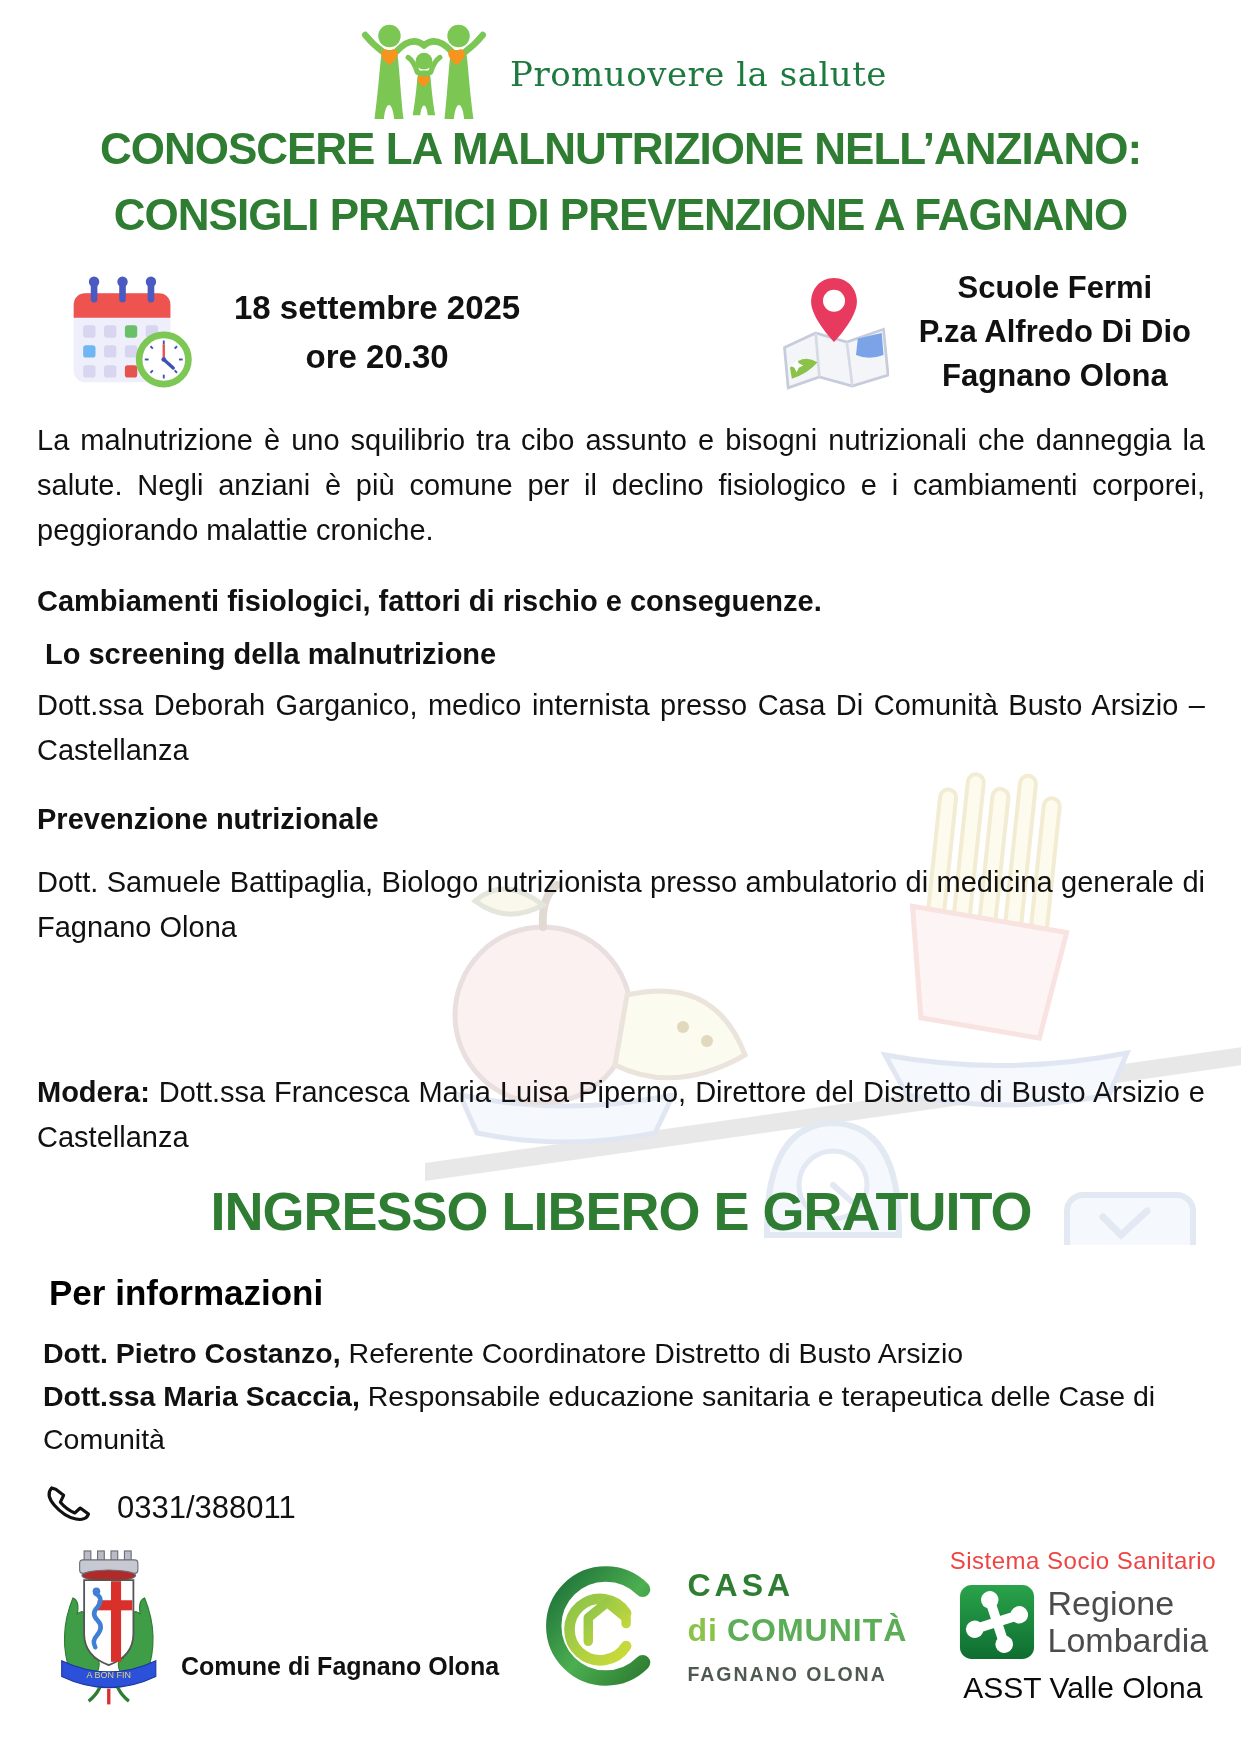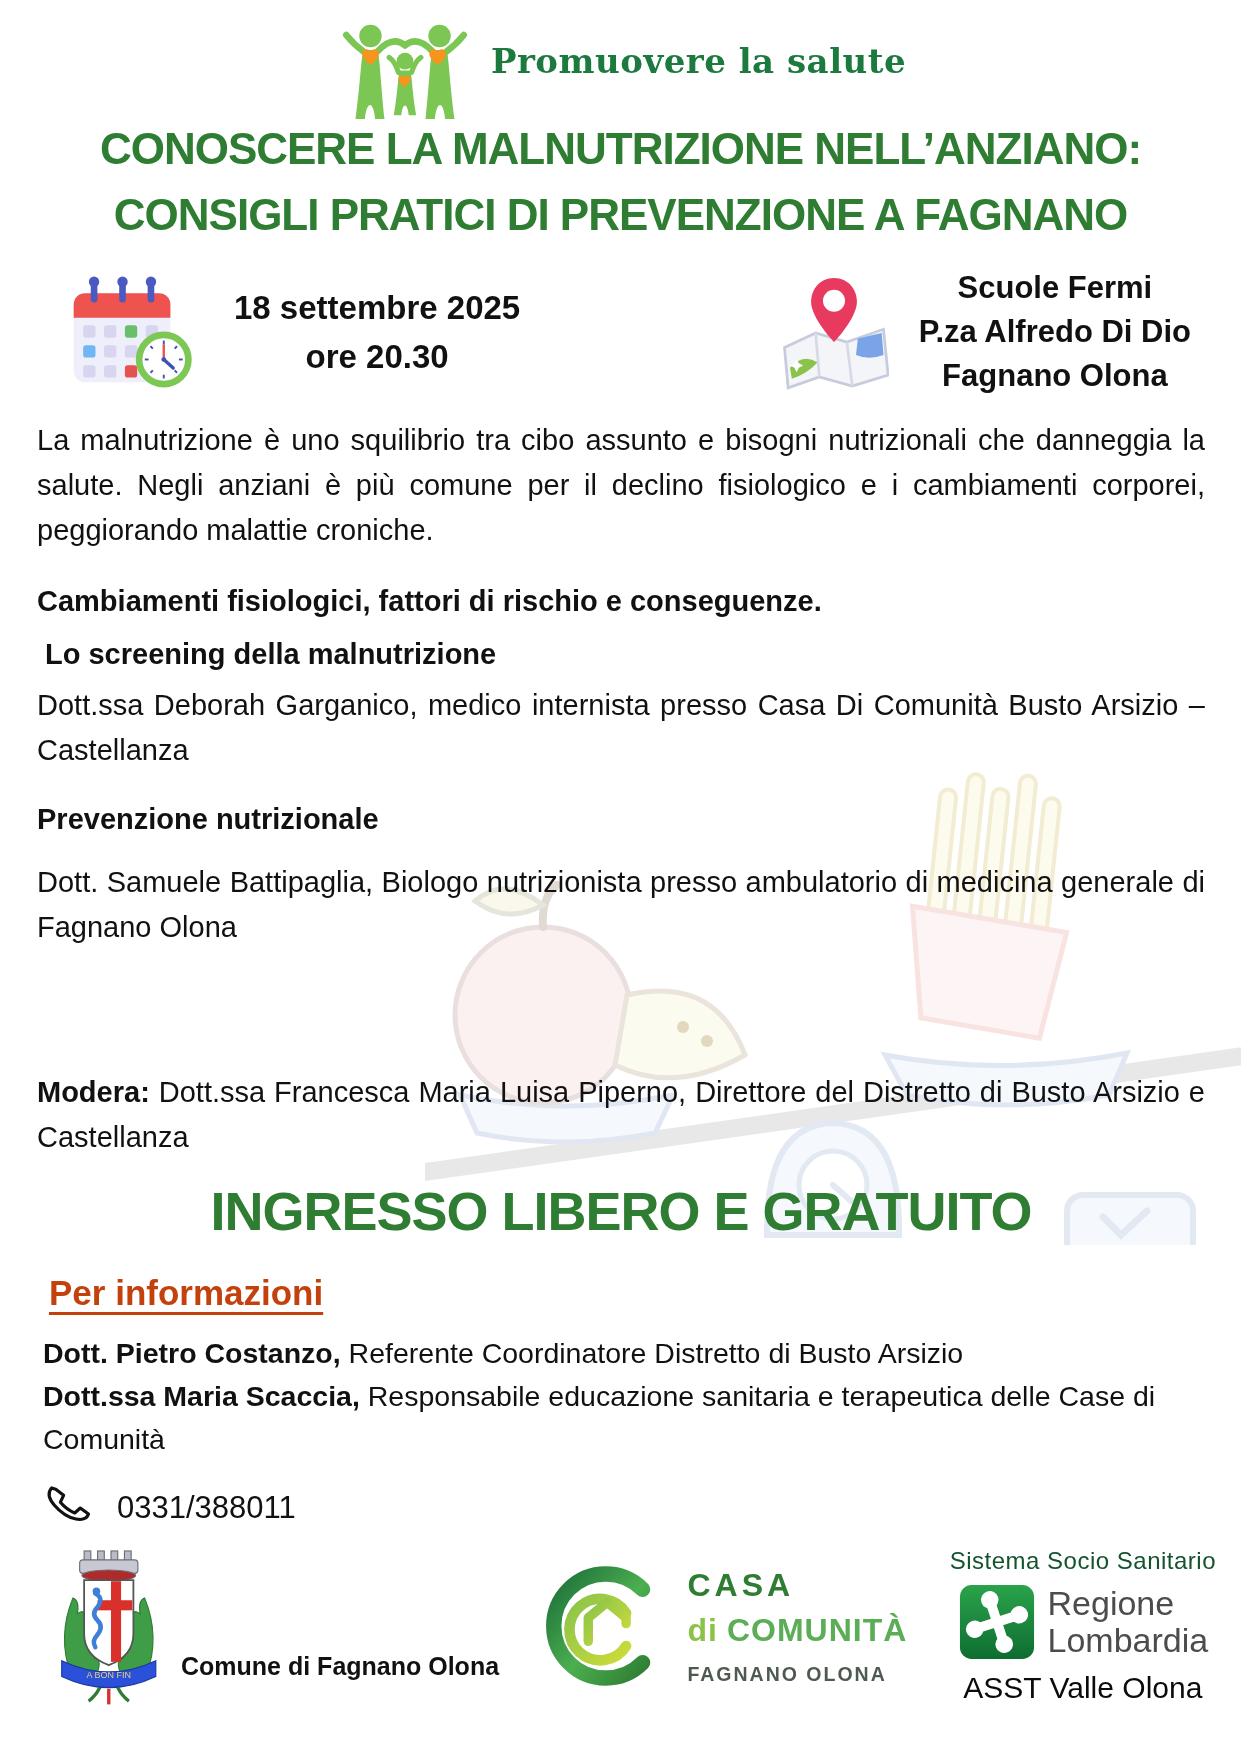--- a/index.html
+++ b/index.html
@@ -8,22 +8,22 @@
     position:relative; width:1241px; height:1755px; margin:0 auto;
     background:#ffffff; overflow:hidden;
     font-family:"Liberation Sans", sans-serif; color:#111;
   }
   
   .watermark { position:absolute; left:415px; top:765px; width:830px; height:480px;
                opacity:.55; pointer-events:none; z-index:0; }
   
   .header { position:absolute; top:22px; left:0; width:100%; z-index:2;
             display:flex; justify-content:center; align-items:flex-start; gap:16px; }
-  .logo-wordmark { font-family:"DejaVu Serif", serif; font-weight:bold;
-                   color:#1d7a3f; font-size:34px; margin-top:19px; letter-spacing:.5px; }
+  .logo-wordmark { font-family:"DejaVu Serif", serif; font-weight:normal;
+                   color:#1d7a3f; font-size:34px; margin-top:32px; letter-spacing:.5px; }
   
   .title { position:absolute; top:116px; left:0; width:100%; z-index:2;
            text-align:center; color:#2e7d32; font-weight:bold;
            font-size:44px; line-height:66px; letter-spacing:-1px; }
   
   .event-row { position:absolute; top:266px; left:68px; right:50px; z-index:2;
                display:flex; justify-content:space-between; align-items:center; }
   .event-cell { display:flex; align-items:center; }
   .date-text { font-size:33px; font-weight:bold; text-align:center;
                line-height:1.5; margin-left:38px; }
@@ -35,41 +35,41 @@
   .content p { text-align:justify; }
   .h-bold { font-weight:bold; margin-top:26px; }
   .h-bold2 { font-weight:bold; margin-top:8px; padding-left:8px; }
   .body-1 { margin-top:6px; }
   .h-prev { font-weight:bold; margin-top:24px; }
   .body-2 { margin-top:18px; }
   .moderator { margin-top:120px; }
   .moderator b { font-weight:bold; }
   .banner { margin-top:16px; text-align:center; color:#2e7d32; font-weight:bold;
             font-size:54px; line-height:70px; letter-spacing:-1px; }
-  .info-heading { margin-top:22px; margin-left:12px; color:#c2410c; font-weight:bold;
-                  font-size:35px; line-height:50px; text-decoration:underline;
+  .info-heading { margin-top:22px; margin-left:12px; color:#000000; font-weight:bold;
+                  font-size:35px; line-height:50px; 
                   text-underline-offset:7px; display:inline-block; }
   .contacts { margin-top:14px; font-size:28.5px; line-height:43px; margin-left:6px; }
   .contacts b { font-weight:bold; }
   .phone-row { margin-top:18px; display:flex; align-items:center; gap:20px;
                margin-left:4px; font-size:31px; }
   
   .footer { position:absolute; left:55px; right:25px; top:1542px; z-index:2;
             display:flex; justify-content:space-between; align-items:center; }
   .crest-block { display:flex; align-items:center; gap:14px; }
   .comune-label { font-weight:bold; font-size:25px; margin-top:80px; }
   .casa-block { display:flex; align-items:center; gap:16px; }
   .casa-text  { display:flex; flex-direction:column; gap:8px; }
   .casa-l1 { color:#2e7d32; font-weight:bold; font-size:32px; letter-spacing:4px; }
   .casa-l2 { font-weight:bold; font-size:32px; letter-spacing:1px; }
   .casa-l2 .di { color:#8bc34a; }
   .casa-l2 .com { color:#5bad56;margin-left:9px; }
   .casa-l3 { color:#4e5a50; font-weight:bold; font-size:19.5px; letter-spacing:2px; margin-top:6px; }
   .regione-block { display:flex; flex-direction:column; align-items:center; gap:8px; }
-  .sss { color:#14532d; font-size:24px; letter-spacing:.5px; }
+  .sss { color:#ef4444; font-size:24px; letter-spacing:.5px; }
   .reg-row { display:flex; align-items:center; gap:12px; }
   .reg-name { color:#4c4c4e; font-size:34px; line-height:37px; }
   .asst { color:#0b0b0b; font-size:30px; margin-top:2px; }
 </style>
 </head>
 <body>
 
 <div class="page">
 
   <svg class="watermark" viewBox="0 0 830 480" aria-hidden="true">

